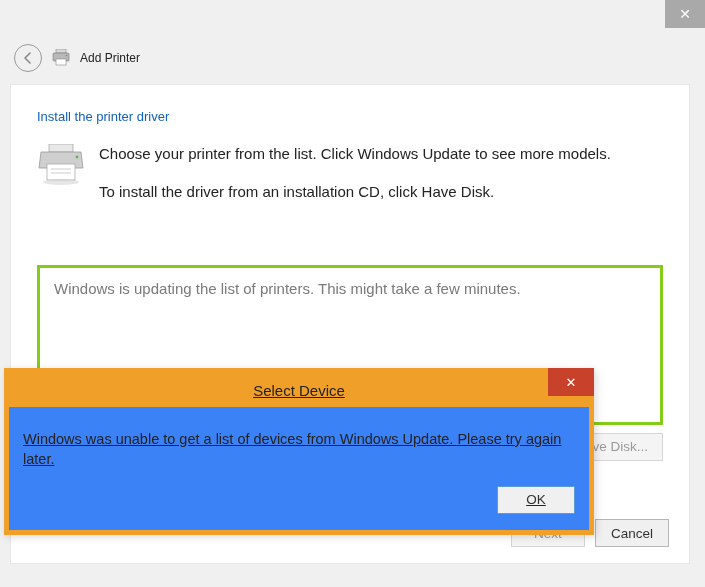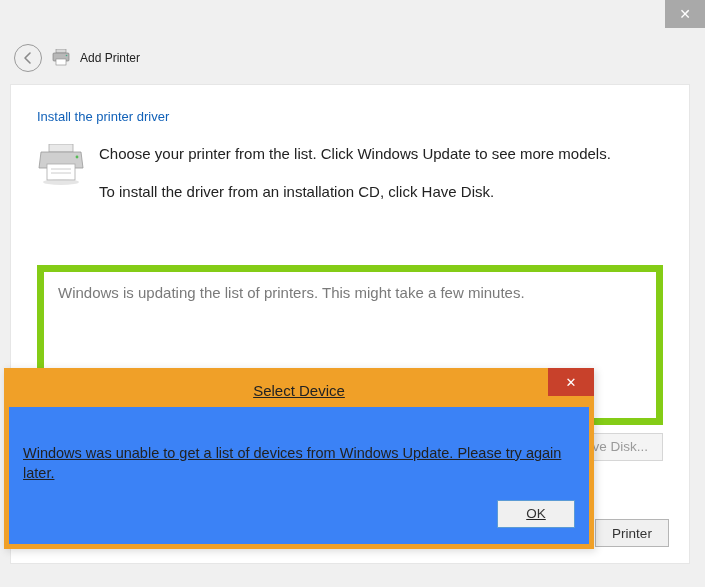--- a/index.html
+++ b/index.html
@@ -90,21 +90,21 @@
       flex: none;
     }
     .intro-text p {
       font-size: 15px;
       line-height: 1.35;
       margin-bottom: 18px;
     }
     
     .status-box {
       margin-top: 44px;
-      border: 7px solid #84cc16;
+      border: 3px solid #84cc16;
       height: 160px;
       padding: 12px 14px;
       color: #7a7a7a;
       font-size: 15px;
     }
     
     .below-status {
       margin-top: 8px;
       display: flex;
       justify-content: flex-end;
@@ -164,24 +164,23 @@
       height: 28px;
       background: #c8412b;
       color: #fff;
       display: flex;
       align-items: center;
       justify-content: center;
       font-size: 13px;
       cursor: pointer;
     }
     .modal-body {
-      padding: 8px 14px 16px 14px;
+      padding: 22px 14px 16px 14px;
       font-size: 14.5px;
       line-height: 1.4;
-      margin-top: 28px;
     }
     .modal-footer {
       display: flex;
       justify-content: flex-end;
       padding: 0 14px 16px 14px;
     }
     .modal-footer .win-button {
       min-width: 78px;
       border: 1.5px solid #5b9bd5;
     }
@@ -237,21 +236,21 @@
     <div class="status-box">
       <span>Windows is updating the list of printers.  This might take a few minutes.</span>
     </div>
 
     <div class="below-status">
       <button class="win-button disabled">Have Disk...</button>
     </div>
 
     <div class="footer-buttons">
       <button class="win-button disabled">Next</button>
-      <button class="win-button">Printer</button>
+      <button class="win-button">Cancel</button>
     </div>
 
   </div>
 
   <div class="modal">
     <div class="modal-titlebar">
       <span>Select Device</span>
       <div class="modal-close">
         <span>✕</span>
       </div>

